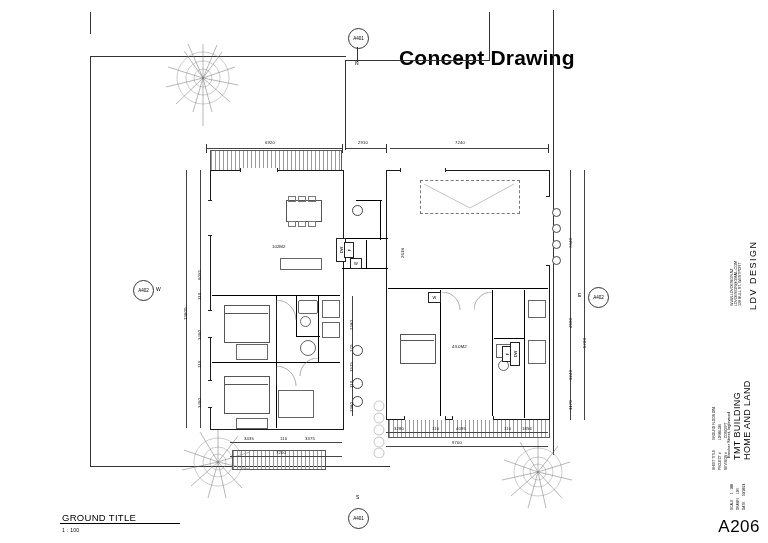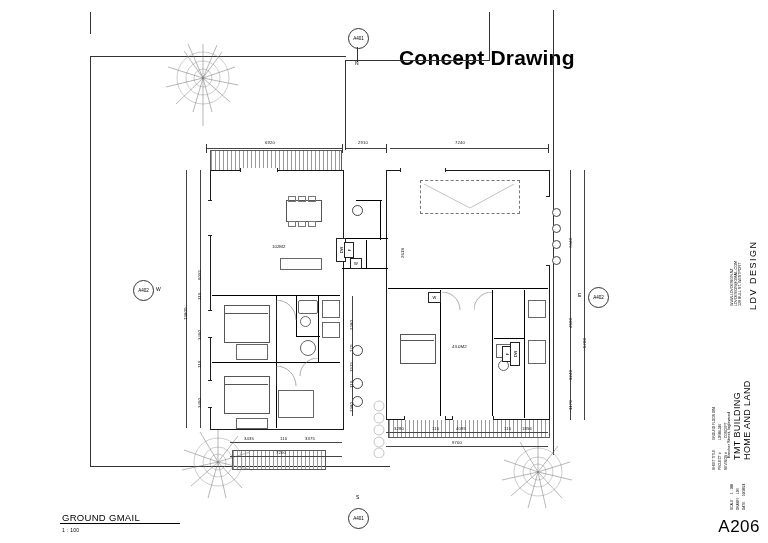--- a/index.html
+++ b/index.html
@@ -335,21 +335,21 @@
 
   <div class="extdimline" style="left:386px;top:432px;width:162px;"></div>
   <div class="extdimline" style="left:386px;top:446px;width:162px;"></div>
   <div class="dim" style="left:394px;top:426px;">3280</div>
   <div class="dim" style="left:432px;top:426px;">110</div>
   <div class="dim" style="left:456px;top:426px;">4095</div>
   <div class="dim" style="left:504px;top:426px;">110</div>
   <div class="dim" style="left:522px;top:426px;">1856</div>
   <div class="dim" style="left:452px;top:440px;">9700</div>
 
-  <div id="groundfloor-label">GROUND GMAIL</div>
+  <div id="groundfloor-label">GROUND TITLE</div>
   <div id="groundfloor-scale">1 : 100</div>
   <div class="line" style="left:60px;top:523px;width:120px;height:1px;background:#000;"></div>
 
   <div id="titleblock">
 
     <div class="tbtxt rot90" style="left:40px;top:300px;font-size:9px;letter-spacing:1.5px;">LDV  DESIGN</div>
     <div class="tbtxt rot90" style="left:30px;top:296px;font-size:3.6px;">128 BULL  ST. WESTPORT</div>
     <div class="tbtxt rot90" style="left:26px;top:296px;font-size:3.6px;">LDVDESIGN@GMAIL.COM</div>
     <div class="tbtxt rot90" style="left:22px;top:296px;font-size:3.6px;">WWW.LDVDESIGN.NZ</div>
 

